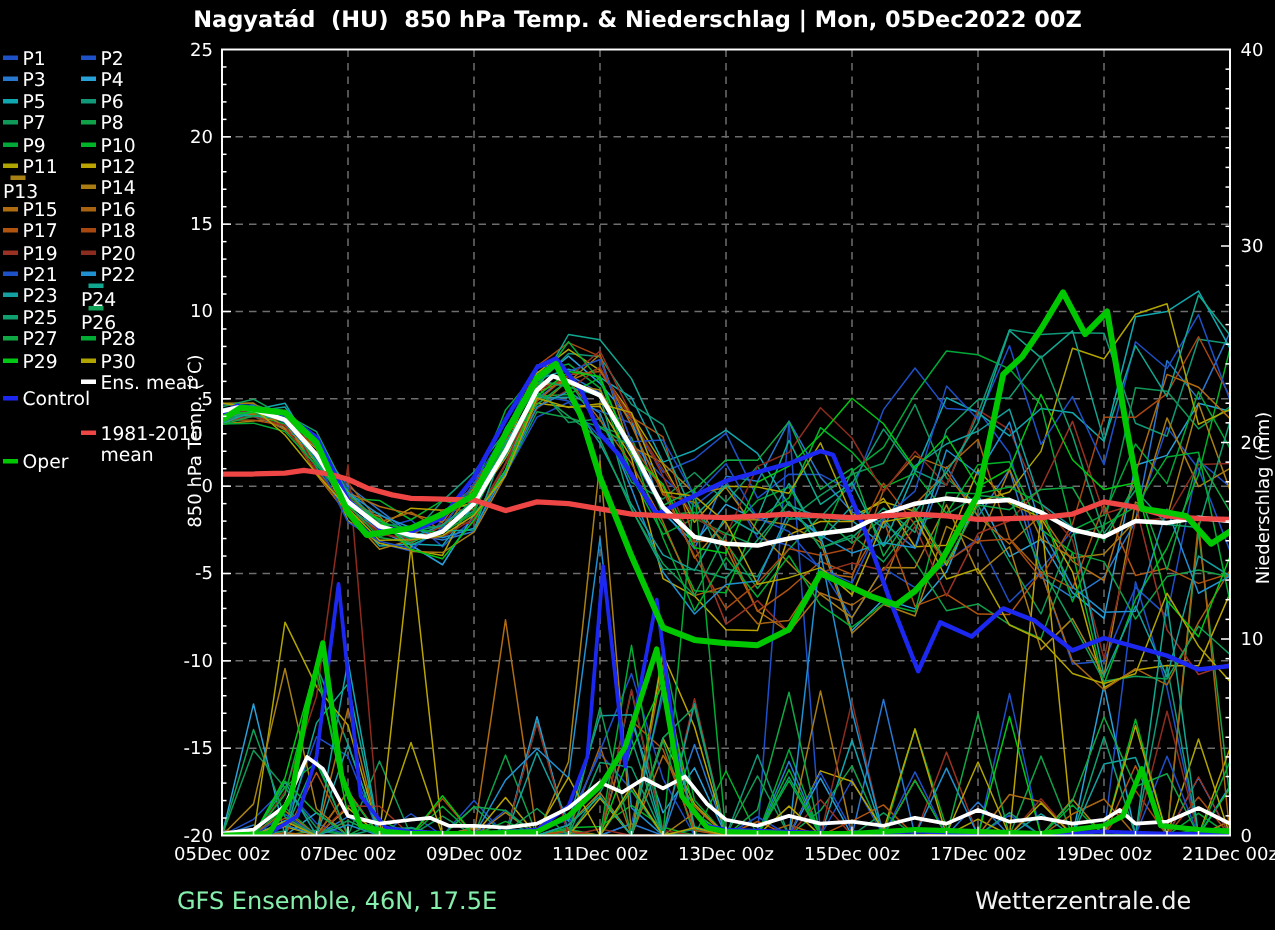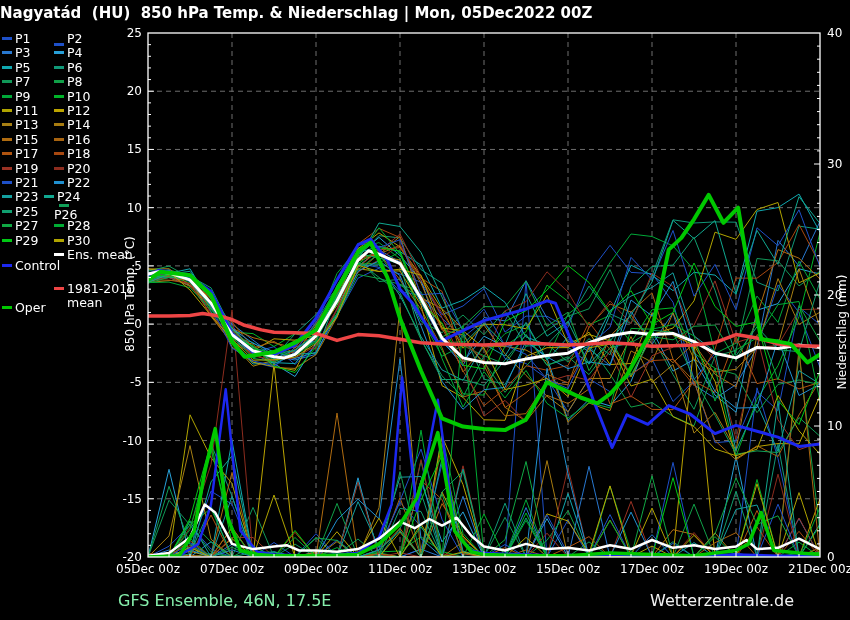--- a/index.html
+++ b/index.html
@@ -1,18 +1,18 @@
 <!DOCTYPE html>
 <html><head>
 <meta charset="utf-8">
 <style>
   html,body{margin:0;padding:0;background:#000;}
   .canvas{position:relative;width:850px;height:620px;background:#000;overflow:hidden;
           font-family:"DejaVu Sans", sans-serif;}
-  .title{position:absolute;left:0;top:4px;width:850px;text-align:left;color:#fff;
+  .title{position:absolute;left:0;top:4px;width:850px;text-align:center;color:#fff;
          font-size:15px;font-weight:bold;white-space:pre;}
   #plot-svg{position:absolute;left:0;top:0;}
   .legend{position:absolute;left:0;top:0;width:120px;height:340px;}
   .legend-item{position:absolute;display:flex;align-items:center;color:#fff;
                font-size:12.5px;white-space:nowrap;}
   .legend-item .sw{width:10px;height:3px;margin-right:3px;flex:none;}
   .legend-item.wrap{white-space:normal;width:88px;align-items:flex-start;line-height:14px;}
   .legend-item.wrap .sw{margin-top:5px;}
   .axis-label{position:absolute;color:#fff;font-size:12px;text-align:center;}
   .rot{transform:rotate(-90deg);}
@@ -262,21 +262,21 @@
       <text x="652" y="573" fill="#ffffff" text-anchor="middle" font-size="12" font-family="DejaVu Sans, sans-serif">17Dec 00z</text>
       <text x="736" y="573" fill="#ffffff" text-anchor="middle" font-size="12" font-family="DejaVu Sans, sans-serif">19Dec 00z</text>
       <text x="820" y="573" fill="#ffffff" text-anchor="middle" font-size="12" font-family="DejaVu Sans, sans-serif">21Dec 00z</text>
     </svg>
 
   <div class="legend" id="legend">
       <div class="legend-item" style="left: 2px; top: 31px;">
         <span class="sw" style="background: rgb(30, 80, 200);"></span>
         <span>P1</span>
       </div>
-      <div class="legend-item" style="left: 54px; top: 31px; align-items: flex-end;">
+      <div class="legend-item" style="left: 54px; top: 31px;">
         <span class="sw" style="background: rgb(30, 80, 200);"></span>
         <span>P2</span>
       </div>
       <div class="legend-item" style="left: 2px; top: 45.4px;">
         <span class="sw" style="background: rgb(40, 120, 208);"></span>
         <span>P3</span>
       </div>
       <div class="legend-item" style="left: 54px; top: 45.4px;">
         <span class="sw" style="background: rgb(40, 160, 216);"></span>
         <span>P4</span>
@@ -306,21 +306,21 @@
         <span>P10</span>
       </div>
       <div class="legend-item" style="left: 2px; top: 103px;">
         <span class="sw" style="background: rgb(176, 164, 0);"></span>
         <span>P11</span>
       </div>
       <div class="legend-item" style="left: 54px; top: 103px;">
         <span class="sw" style="background: rgb(188, 164, 0);"></span>
         <span>P12</span>
       </div>
-      <div class="legend-item" style="left: 2px; top: 117.4px;">
+      <div class="legend-item" style="left: 2px; top: 117.4px; flex-direction: column;">
         <span class="sw" style="background: rgb(168, 128, 20);"></span>
         <span>P13</span>
       </div>
       <div class="legend-item" style="left: 54px; top: 117.4px;">
         <span class="sw" style="background: rgb(168, 124, 16);"></span>
         <span>P14</span>
       </div>
       <div class="legend-item" style="left: 2px; top: 131.8px;">
         <span class="sw" style="background: rgb(176, 108, 16);"></span>
         <span>P15</span>
@@ -350,21 +350,21 @@
         <span>P21</span>
       </div>
       <div class="legend-item" style="left: 54px; top: 175px;">
         <span class="sw" style="background: rgb(32, 144, 208);"></span>
         <span>P22</span>
       </div>
       <div class="legend-item" style="left: 2px; top: 189.4px;">
         <span class="sw" style="background: rgb(20, 160, 160);"></span>
         <span>P23</span>
       </div>
-      <div class="legend-item" style="left: 44px; top: 189.4px;">
+      <div class="legend-item" style="left: 54px; top: 189.4px; flex-direction: column;">
         <span class="sw" style="background: rgb(16, 168, 144);"></span>
         <span>P24</span>
       </div>
       <div class="legend-item" style="left: 2px; top: 203.8px;">
         <span class="sw" style="background: rgb(16, 160, 112);"></span>
         <span>P25</span>
       </div>
       <div class="legend-item" style="left: 54px; top: 203.8px; flex-direction: column;">
         <span class="sw" style="background: rgb(16, 160, 88);"></span>
         <span>P26</span>

